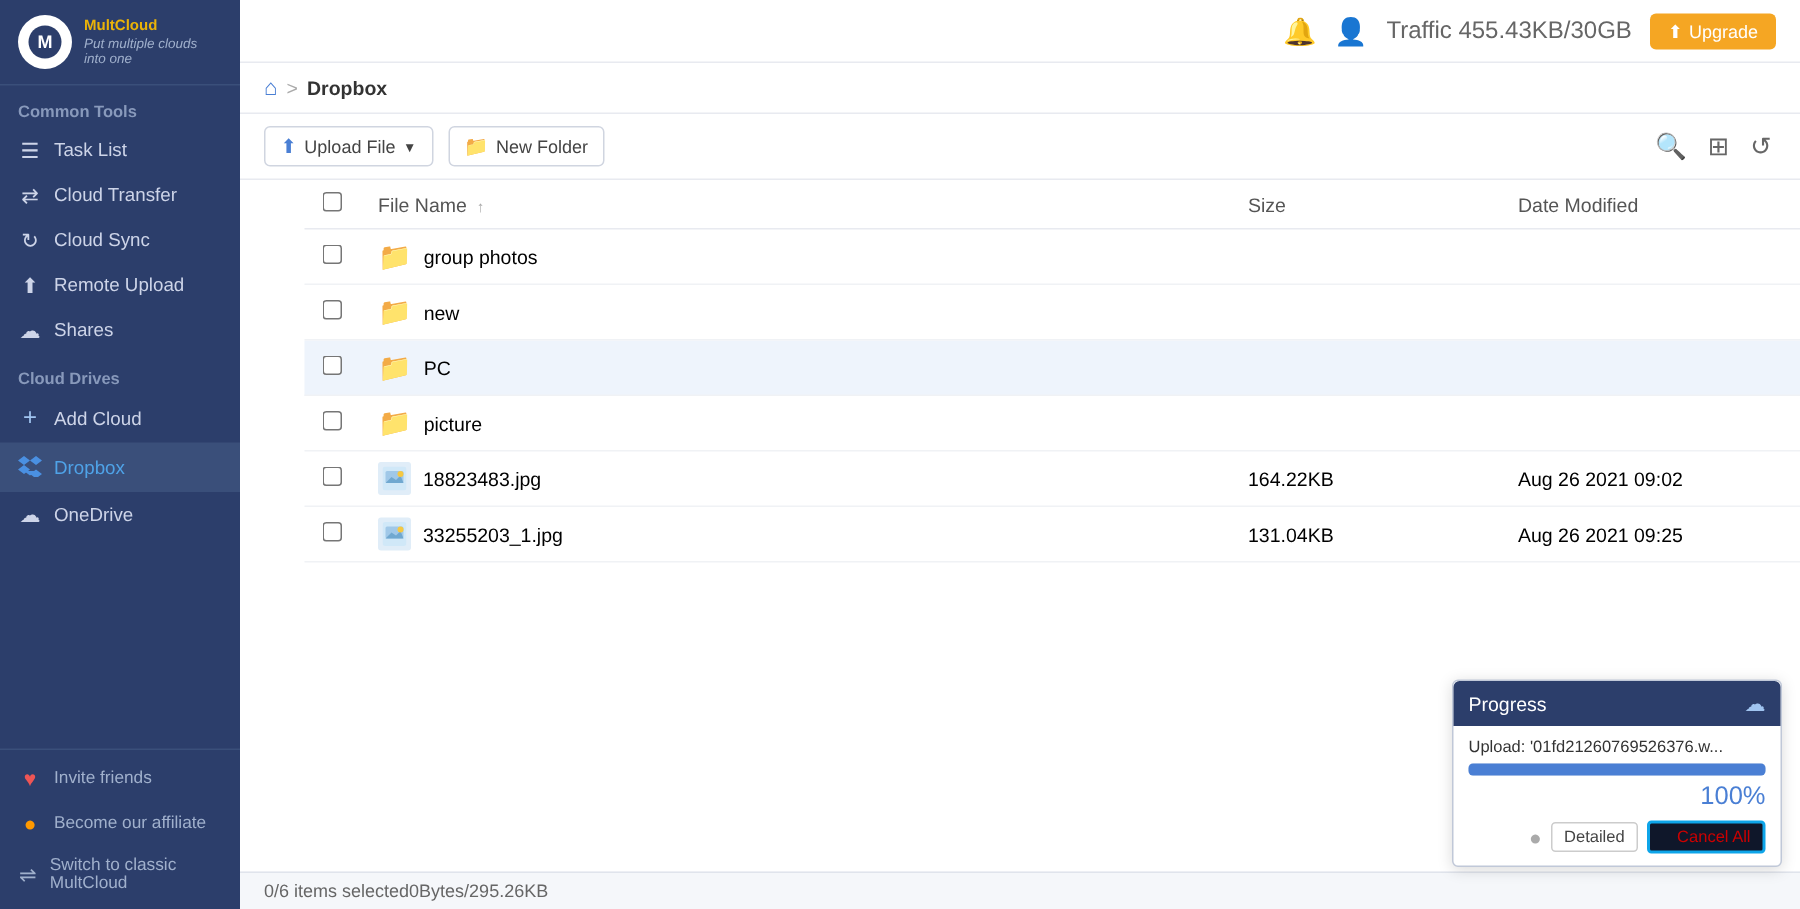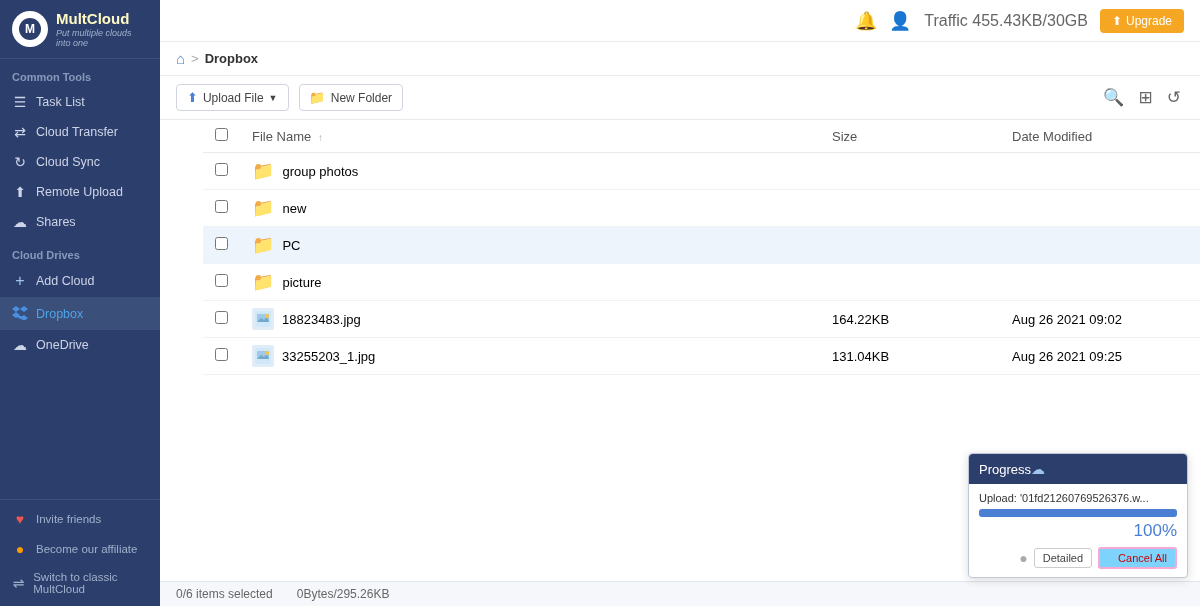--- a/index.html
+++ b/index.html
@@ -25,21 +25,21 @@
       width: 36px;
       height: 36px;
       background: white;
       border-radius: 50%;
       display: flex;
       align-items: center;
       justify-content: center;
       margin-right: 8px;
       flex-shrink: 0;
     }
-    .logo-text { font-size: 15px; font-weight: bold; color: #fef9c3; line-height: 1.2; }
+    .logo-text { font-size: 10px; font-weight: bold; color: #eab308; line-height: 1.2; }
     .logo-sub { font-size: 9px; color: #a0b0cc; font-style: italic; }
 
     .sidebar-section-label {
       font-size: 11px;
       color: #8899bb;
       padding: 12px 12px 4px;
       text-transform: none;
       font-weight: bold;
     }
     .sidebar-item {
@@ -186,41 +186,41 @@
 
     
     #statusbar {
       display: flex;
       align-items: center;
       padding: 5px 16px;
       background: #f5f7fa;
       border-top: 1px solid #e0e4ec;
       font-size: 12px;
       color: #666;
-      gap: 24px;
     }
 
     
     #progress-panel {
       position: fixed;
       bottom: 28px;
       right: 12px;
       width: 220px;
       background: white;
       border: 1px solid #c0c8d8;
       border-radius: 4px;
       box-shadow: 0 2px 10px rgba(0,0,0,0.15);
       z-index: 100;
     }
     #progress-header {
       background: #2c3e6b;
       color: white;
       padding: 7px 10px;
       display: flex;
       align-items: center;
+      justify-content: space-between;
       border-radius: 4px 4px 0 0;
       font-size: 13px;
     }
     #progress-header .ph-right { display: flex; gap: 6px; align-items: center; }
     .ph-cloud-icon { font-size: 14px; color: #a0c4f0; }
     #progress-body { padding: 8px 10px; }
     .upload-filename { font-size: 11px; color: #333; margin-bottom: 5px; white-space: nowrap; overflow: hidden; text-overflow: ellipsis; }
     .progress-bar-wrap { background: #e0e8f0; border-radius: 3px; height: 8px; margin-bottom: 4px; }
     .progress-bar-fill { background: #4a7fd4; height: 8px; border-radius: 3px; }
     .progress-pct { font-size: 17px; color: #4a7fd4; text-align: right; margin-bottom: 6px; }
@@ -229,23 +229,23 @@
     .prog-btn {
       padding: 3px 8px;
       border-radius: 3px;
       font-size: 11px;
       cursor: pointer;
       border: 1px solid #ccc;
       background: white;
       color: #444;
     }
     .prog-btn.cancel {
-      background: #7dd3fc;
+      background: #0f172a;
       color: #c00;
-      border: 2px solid #f9a8d4;
+      border: 2px solid #0ea5e9;
       padding-left: 18px;
     }
 
     input[type="checkbox"] { cursor: pointer; }
   </style>
 </head>
 <body>
 
 <div id="sidebar">
   <div id="sidebar-logo">

